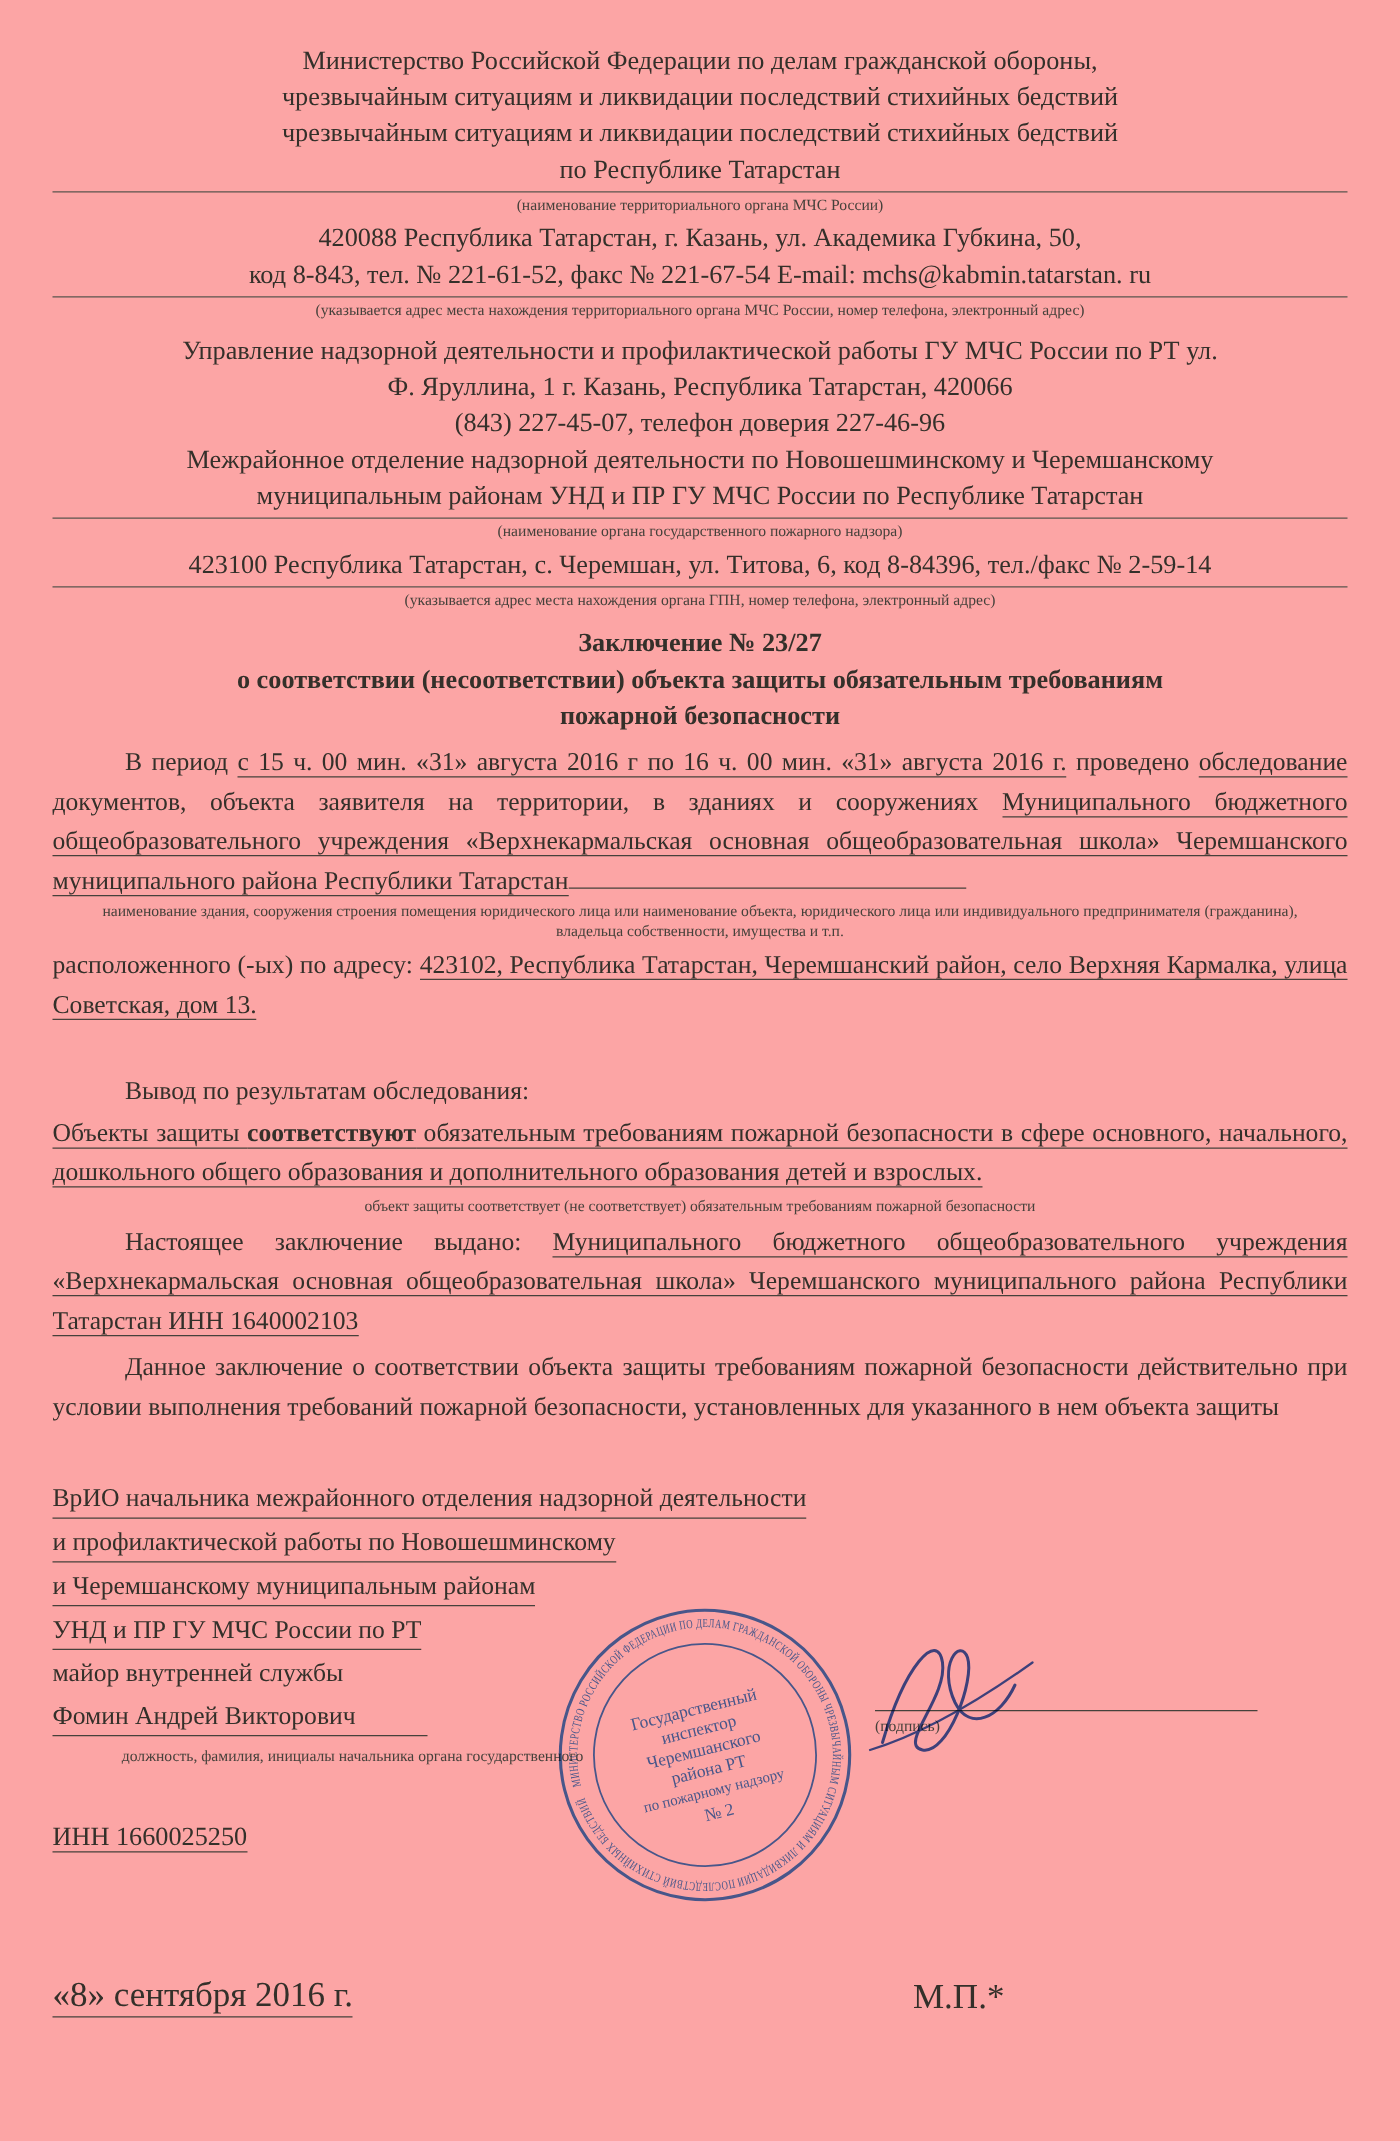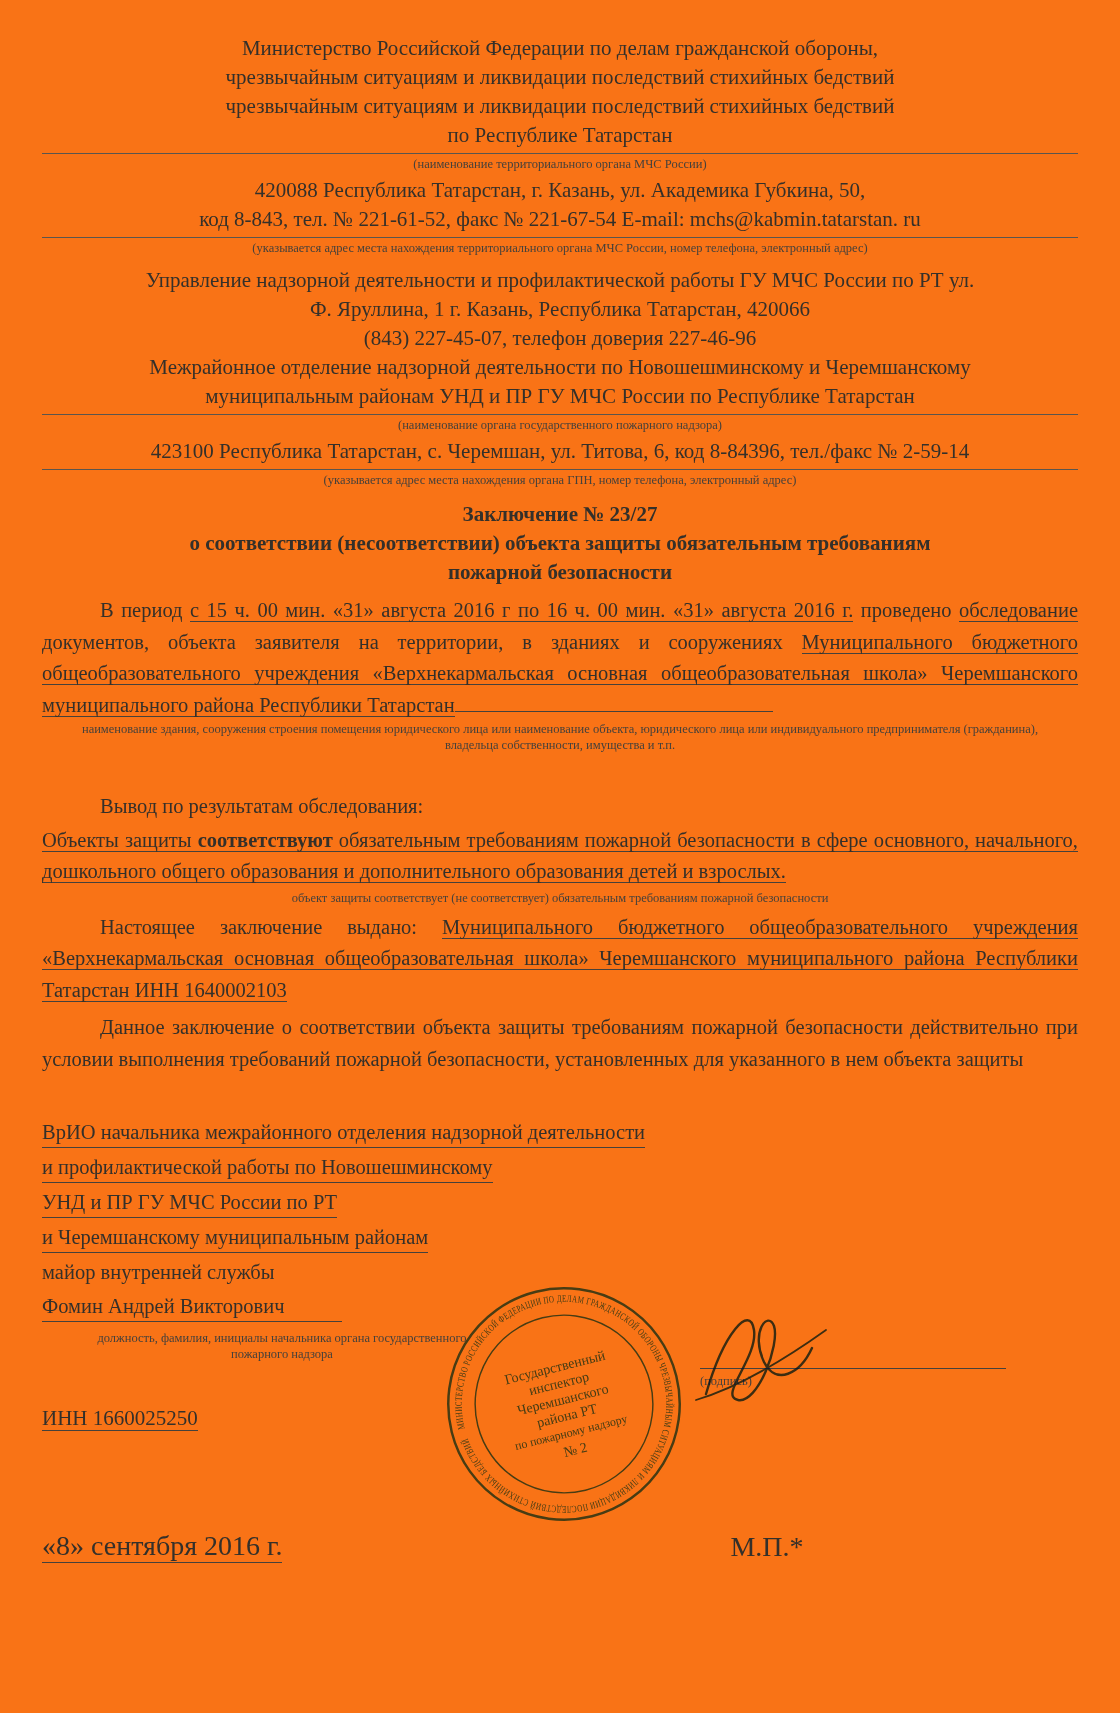--- a/index.html
+++ b/index.html
@@ -1,18 +1,18 @@
 <!DOCTYPE html>
 <html><head>
 <meta charset="utf-8">
 <style>
   html,body { margin:0; padding:0; background:#d9d9d9; }
   .page {
     position:relative; width:1120px; height:1713px; margin:0 auto;
-    background:#f97316; color:#34302a; overflow:hidden;
+    background:#fca5a5; color:#34302a; overflow:hidden;
     font-family:"Liberation Serif", serif;
   }
   .inner { padding:34px 42px 0 42px; }
   .center { text-align:center; }
   .hdr { font-size:21px; line-height:29px; }
   .rule { border-bottom:1.4px solid #5a554e; margin-top:3px; }
   .caption { font-size:12.5px; line-height:16px; color:#46413b; text-align:center; margin-top:2px; }
   .addr { font-size:21px; line-height:29px; }
   .title { font-weight:bold; font-size:21px; line-height:29px; margin-top:12px; }
   .body-p { text-align:justify; font-size:20.5px; line-height:31.5px; }
@@ -81,43 +81,45 @@
       <div class="title center">Заключение № 23/27</div>
       <div class="title center" style="margin-top:0;">о соответствии (несоответствии) объекта защиты обязательным требованиям</div>
       <div class="title center" style="margin-top:0;">пожарной безопасности</div>
     </div>
 
     <p class="body-p indent" style="margin:8px 0 0 0;">
       <span>В период </span><span class="u">с 15 ч. 00 мин. «31» августа 2016 г по 16 ч. 00 мин. «31» августа 2016 г.</span><span> проведено </span><span class="u">обследование</span><span> документов, объекта заявителя на территории, в зданиях и сооружениях </span><span class="u">Муниципального бюджетного общеобразовательного учреждения «Верхнекармальская основная общеобразовательная школа» Черемшанского муниципального района Республики Татарстан</span><span class="ufill"></span>
     </p>
     <div class="caption" style="max-width:960px; margin:0 auto;">наименование здания, сооружения строения помещения юридического лица или наименование объекта, юридического лица или индивидуального предпринимателя (гражданина), владельца собственности, имущества и т.п.</div>
 
+    <p class="body-p" style="margin:4px 0 0 0;">
+      <span>расположенного (-ых) по адресу: </span><span class="u">423102, Республика Татарстан, Черемшанский район, село Верхняя Кармалка, улица Советская, дом 13.</span>
+    </p>
 
     <p class="body-p indent" style="margin:38px 0 0 0;">Вывод по результатам обследования:</p>
     <p class="body-p" style="margin:2px 0 0 0;">
       <span class="u">Объекты защиты </span><span class="u bold">соответствуют</span><span class="u"> обязательным требованиям пожарной безопасности в сфере основного, начального, дошкольного общего образования и дополнительного образования детей и взрослых.</span>
     </p>
     <div class="caption">объект защиты соответствует (не соответствует) обязательным требованиям пожарной безопасности</div>
 
     <p class="body-p indent" style="margin:6px 0 0 0;">
       <span>Настоящее заключение выдано: </span><span class="u">Муниципального бюджетного общеобразовательного учреждения «Верхнекармальская основная общеобразовательная школа» Черемшанского муниципального района Республики Татарстан  ИНН 1640002103</span>
     </p>
 
     <p class="body-p indent" style="margin:6px 0 0 0;">Данное заключение о соответствии объекта защиты требованиям пожарной безопасности действительно при условии выполнения требований пожарной безопасности, установленных для указанного в нем объекта защиты</p>
 
     <div class="sig-block">
       <div><span class="sigline">ВрИО начальника межрайонного отделения надзорной деятельности</span></div>
       <div><span class="sigline">и профилактической работы по Новошешминскому</span></div>
+      <div><span class="sigline">и Черемшанскому муниципальным районам</span></div>
       <div><span class="sigline">УНД и ПР ГУ МЧС России по РТ</span></div>
-      <div><span class="sigline">и Черемшанскому муниципальным районам</span></div>
       <div><span class="sigline" style="border-bottom:none;">майор внутренней службы</span></div>
       <div><span class="sigline" style="min-width:300px;">Фомин Андрей Викторович</span></div>
       <div class="sig-caption">
         <div>должность, фамилия, инициалы начальника органа государственного</div>
-        <div>пожарного надзора</div>
       </div>
     </div>
 
     <div class="inn-row">
       <span class="u">ИНН 1660025250</span>
     </div>
 
     <div class="date-row">
       <span class="u">«8» сентября 2016 г.</span>
       <span class="mp">М.П.*</span>

